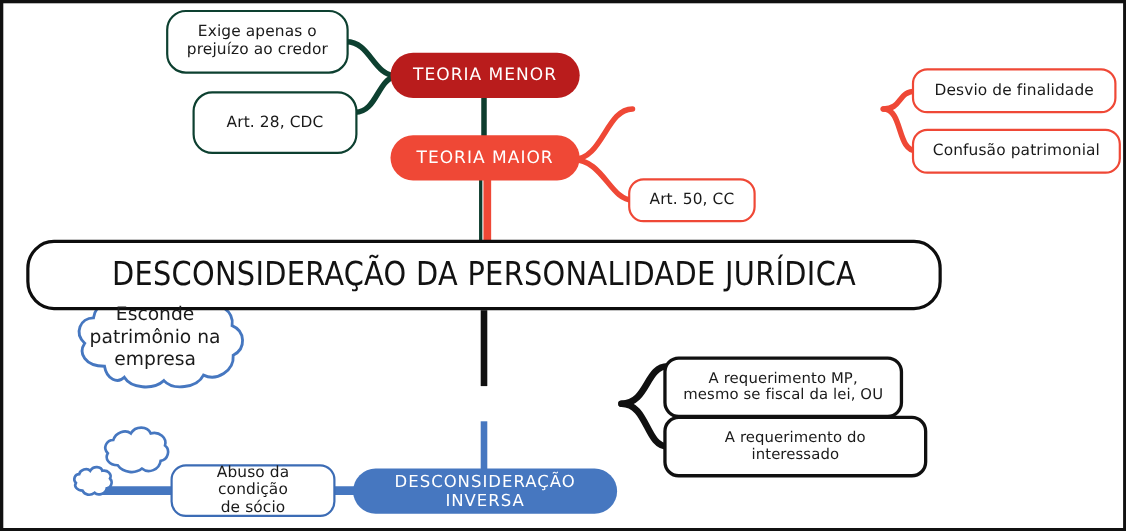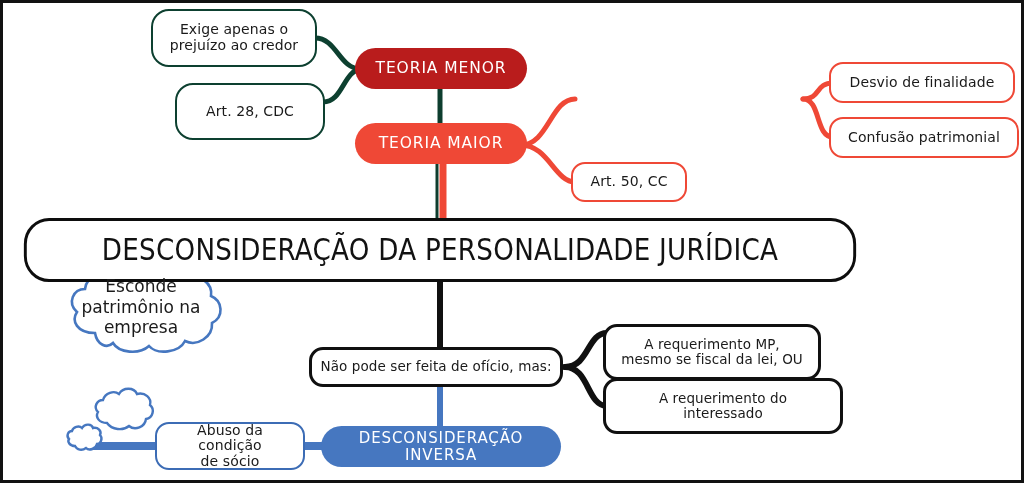--- a/index.html
+++ b/index.html
@@ -183,21 +183,20 @@
 
 
   <div class="node leaf red" style="left:568px; top:159px; width:116px; height:40px;">Art. 50, CC</div>
 
   <div class="node leaf red" style="left:826px; top:59px; width:186px; height:41px;">Desvio de finalidade</div>
 
   <div class="node leaf red" style="left:826px; top:114px; width:190px; height:41px;">Confusão patrimonial</div>
 
   <div class="node title-box" style="left:8px; top:215px; width:858px; height:64px;">DESCONSIDERAÇÃO DA PERSONALIDADE JURÍDICA</div>
 
-  <div class="node leaf black" style="left:306px; top:344px; width:254px; height:40px; font-size:13.5px;">Não pode ser feita de ofício, mas:</div>
 
   <div class="node leaf black" style="left:600px; top:301px; width:218px; height:56px; font-size:13.5px;margin-top:20px;">A requerimento MP,
 mesmo se fiscal da lei, OU</div>
 
   <div class="node leaf black" style="left:600px; top:375px; width:240px; height:56px; font-size:13.5px;">A requerimento do
 interessado</div>
 
   <div class="cloud-wrap" style="left:62px; top:258px; width:152px; height:92px;">
     <div class="cloud-text">Esconde
 patrimônio na

